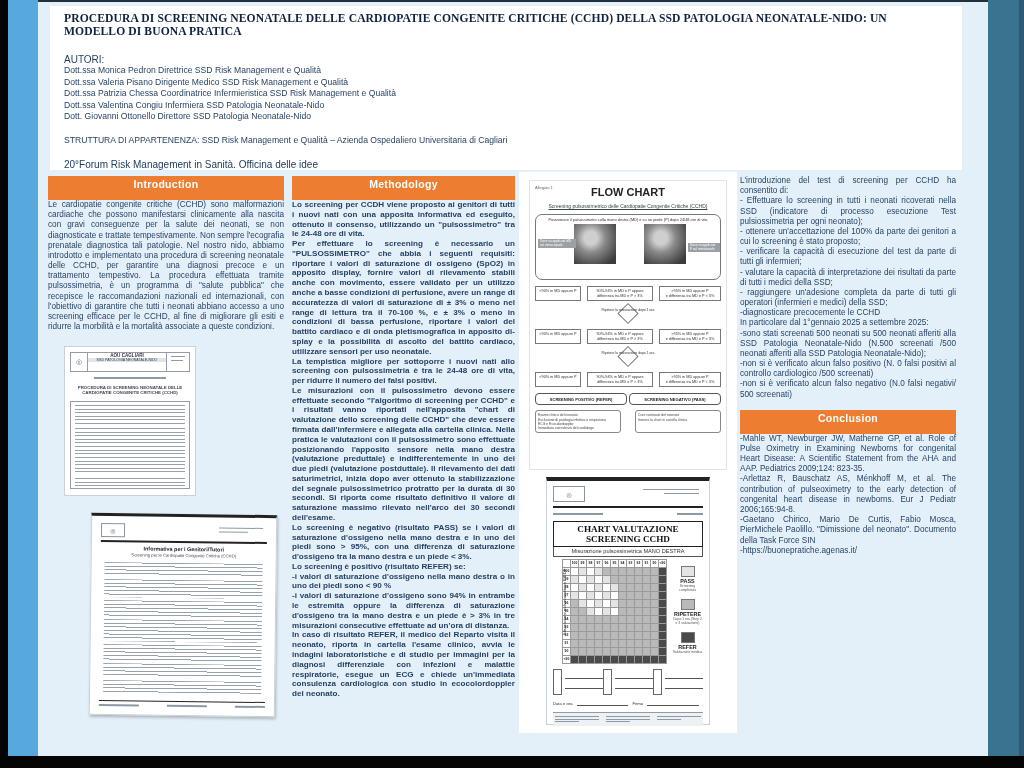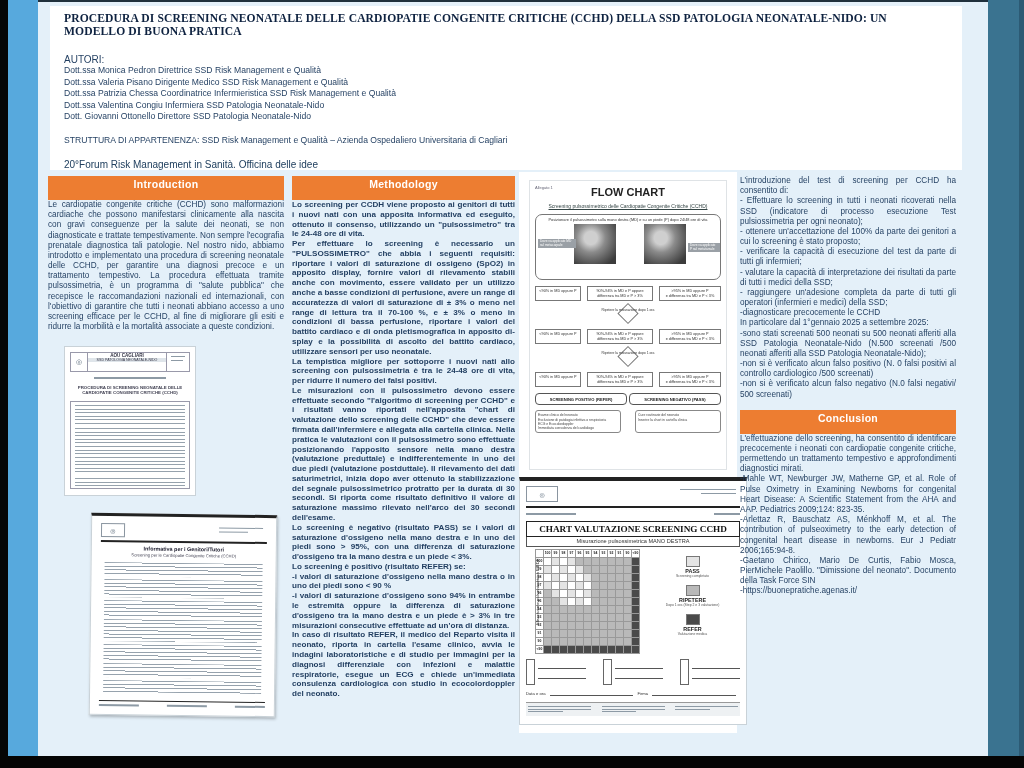--- a/index.html
+++ b/index.html
@@ -74,21 +74,21 @@
   .result-row{display:flex;justify-content:space-between;margin-top:6px;}
   .result-box{border:1px solid #555;border-radius:4px;font-size:4.1px;font-weight:bold;text-align:center;
     padding:2.5px 2px;color:#222;}
   .rb{width:86px;}
   .action-row{display:flex;justify-content:space-between;margin-top:5px;}
   .action-box{border:1px solid #888;border-radius:3px;font-size:3.4px;line-height:1.25;color:#444;
     padding:2px;white-space:pre-line;text-align:left;}
   .ab{width:86px;box-sizing:border-box;}
 
   
-  #chart-doc{margin:7px auto 4px auto;width:228px;height:248px;border:1px solid #c9d2d8;border-top:4px solid #222;
+  #chart-doc{margin:7px auto 4px auto;width:164px;height:248px;border:1px solid #c9d2d8;border-top:4px solid #222;
     padding:5px 6px;box-sizing:border-box;background:#fff;}
   .chart-head{display:flex;justify-content:space-between;}
   .logo-box{width:30px;height:14px;border:1px solid #8a95a0;display:flex;align-items:center;justify-content:center;font-size:6px;color:#567;}
   .head-lines{width:64px;}
   .chart-rule{height:2px;background:#222;margin:4px 0 3px 0;}
   #chart-title-box{border:1.5px solid #222;margin-top:4px;padding:2px 0;}
   #chart-title{font-family:"Liberation Serif",serif;font-weight:bold;font-size:9.2px;text-align:center;color:#111;}
   #chart-subtitle{border:1px solid #555;border-top:none;font-size:5.6px;text-align:center;color:#333;padding:1.5px 0;}
   #chart-grid-zone{display:flex;margin-top:2px;}
   #chart-ylabel{width:9px;position:relative;}
@@ -558,18 +558,17 @@
 - ottenere un'accettazione del 100% da parte dei genitori a cui lo screening è stato proposto;
 - verificare la capacità di esecuzione del test da parte di tutti gli infermieri;
 - valutare la capacità di interpretazione dei risultati da parte di tutti i medici della SSD;
 - raggiungere un'adesione completa da parte di tutti gli operatori (infermieri e medici) della SSD;
 -diagnosticare precocemente le CCHD
 In particolare dal 1°gennaio 2025 a settembre 2025:
 -sono stati screenati 500 neonati su 500 neonati afferiti alla SSD Patologia Neonatale-Nido (N.500  screenati /500 neonati afferiti alla SSD Patologia Neonatale-Nido);
 -non si è verificato alcun falso positivo (N. 0 falsi positivi al controllo cardiologico /500 screenati)
 -non si è verificato alcun falso negativo (N.0 falsi negativi/ 500 screenati)</div>
   <div class="section-bar" style="margin-top:10px;">Conclusion</div>
-  <div class="body-text">L'effettuazione dello screening, ha consentito di identificare precocemente i neonati con cardiopatie congenite critiche, permettendo un trattamento tempestivo e approfondimenti diagnostici mirati.</div>
   <div class="body-text">-Mahle WT, Newburger JW, Matherne GP, et al. Role of Pulse Oximetry in Examining Newborns for congenital Heart Disease: A Scientific Statement from the AHA and AAP. Pediatrics 2009;124: 823-35.
 -Arlettaz R, Bauschatz AS, Ménkhoff M, et al. The contribution of pulseoximetry to the early detection of congenital heart disease in newborns. Eur J Pediatr 2006;165:94-8.
 -Gaetano Chirico, Mario De Curtis, Fabio Mosca, PierMichele Paolillo. "Dimissione del neonato". Documento della Task Force SIN
 -https://buonepratiche.agenas.it/</div>
 </div>
 
 </body></html>

